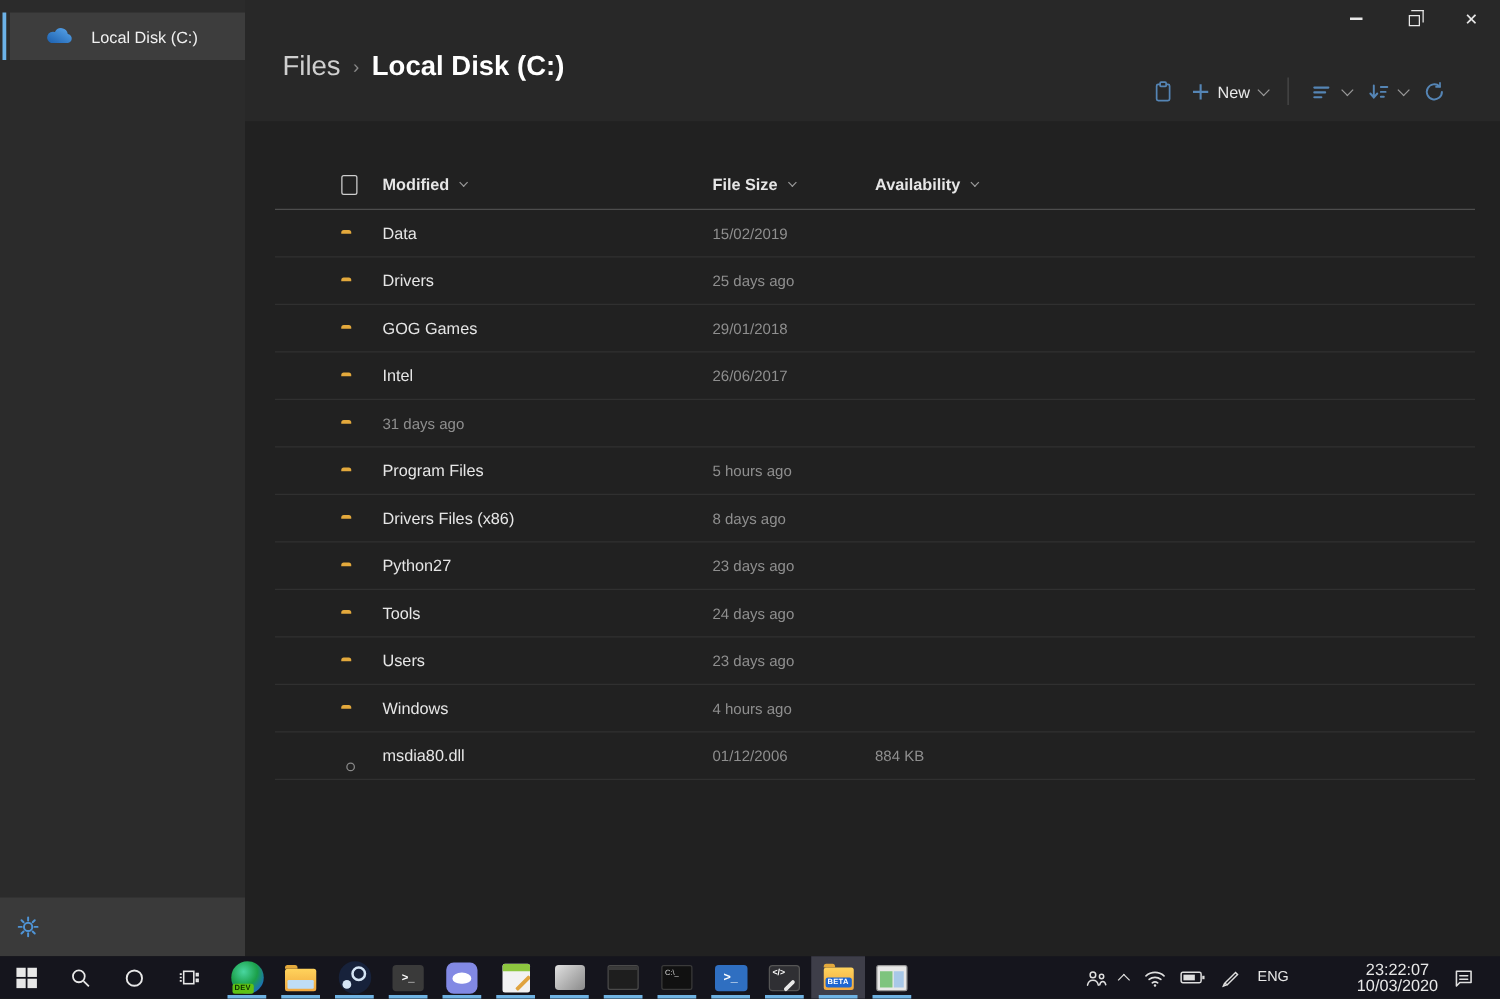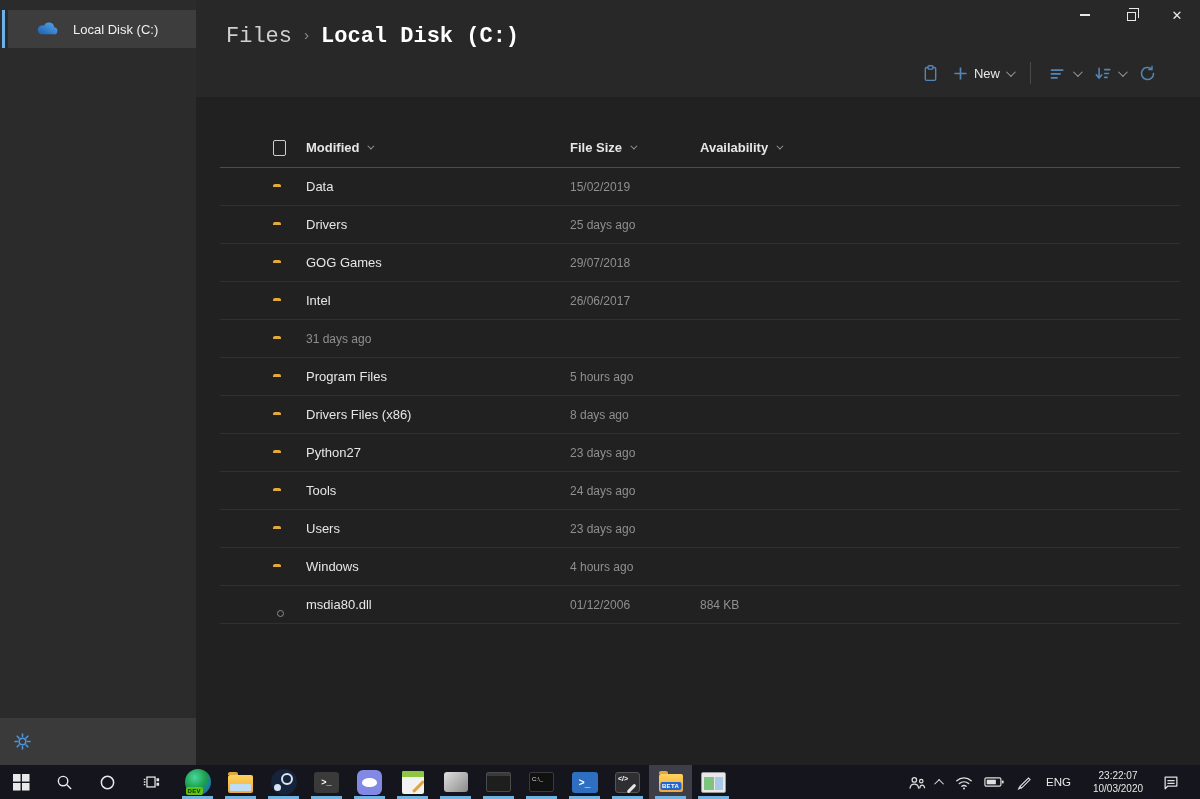--- a/index.html
+++ b/index.html
@@ -12,21 +12,21 @@
   
   .sidebar { position:absolute; left:0; top:0; width:196px; height:765px; background:#2b2b2b; }
   .side-item { position:absolute; left:8px; right:0; top:10px; height:38px; background:#3d3d3d;
     display:flex; align-items:center; gap:14px; padding-left:28px; font-size:13px; color:#f0f0f0; }
   .side-accent { position:absolute; left:2px; top:10px; width:3px; height:38px; background:#6cb2e8; }
   .side-bottom { position:absolute; left:0; right:0; bottom:0; height:47px; background:#3a3a3a;
     display:flex; align-items:center; padding-left:13px; }
   
   .main { position:absolute; left:196px; top:0; width:1004px; height:765px; background:#212121; }
   .main-header { position:absolute; top:0; left:0; right:0; height:97px; background:#282828; }
-  .breadcrumb { position:absolute; left:30px; top:24px; font-size:22px; display:flex; align-items:center; gap:10px;font-family:Liberation Mono, monospace; }
+  .breadcrumb { position:absolute; left:30px; top:40px; font-size:22px; display:flex; align-items:center; gap:10px; }
   .bc-root { color:#cfcfcf; font-weight:400; }
   .bc-sep { color:#8a8a8a; font-size:15px; }
   .bc-current { color:#ffffff; font-weight:700; }
   .win-controls { position:absolute; top:0; right:0; display:flex; }
   .win-btn { width:46px; height:30px; display:flex; align-items:center; justify-content:center; cursor:default; }
   .min-glyph { width:10px; height:1.5px; background:#e8e8e8; }
   .restore-glyph { position:relative; width:9px; height:9px; border:1.2px solid #e8e8e8; margin-top:2px; }
   .restore-glyph::before { content:""; position:absolute; left:1.5px; top:-4.5px; width:9px; height:9px; border:1.2px solid #e8e8e8; border-left:none; border-bottom:none; }
   .close-glyph { font-size:13px; color:#e8e8e8; line-height:1; }
   
@@ -89,21 +89,21 @@
   .icon-dev-tools::after { content:""; position:absolute; right:2px; bottom:2px; width:11px; height:3px; background:#e8e8e8; border-radius:2px; transform:rotate(-45deg); }
   .icon-files-beta { width:24px; height:18px; background:linear-gradient(#ffd35c,#f0a73e); border-radius:2px; position:relative; margin-top:2px; }
   .icon-files-beta::before { content:""; position:absolute; left:0; top:-3px; width:9px; height:3px; background:#e3a93c; border-radius:2px 2px 0 0; }
   .icon-sandbox { width:25px; height:21px; background:#e8e8e8; border:1px solid #9a9a9a; border-radius:2px; position:relative; }
   .icon-sandbox::before { content:""; position:absolute; left:2px; top:4px; width:10px; height:13px; background:#7ec47e; }
   .icon-sandbox::after { content:""; position:absolute; right:2px; top:4px; width:8px; height:13px; background:#a8c8e8; }
   
   .tb-tray { margin-left:auto; display:flex; align-items:center; gap:11px; padding-right:20px; }
   .tray-btn { display:flex; align-items:center; justify-content:center; }
   .tray-lang { font-size:11.5px; color:#e8e8e8; padding:0 3px; }
-  .tray-clock { text-align:center; font-size:10px; line-height:13px; color:#e8e8e8; min-width:66px; }
+  .tray-clock { text-align:center; font-size:13px; line-height:13px; color:#e8e8e8; min-width:66px;margin-left:40px; }
   .chev-up { width:7px; height:7px; border-left:1.5px solid #dfdfdf; border-top:1.5px solid #dfdfdf; transform:rotate(45deg) translateY(2px); }
 </style>
 </head>
 <body>
 
 <div class="sidebar">
   <div class="side-accent"></div>
   <div class="side-item">
     <span style="display:flex;">
       <svg width="23" height="16" viewBox="0 0 24 16">
@@ -225,21 +225,21 @@
     <div><span class="r-icon folder-icon"></span></div>
     <div class="r-name">Drivers</div>
     <div class="r-mod">25 days ago</div>
     <div class="r-size"></div>
     <div class="r-avail"></div>
   </div>
 
   <div class="t-row">
     <div><span class="r-icon folder-icon"></span></div>
     <div class="r-name">GOG Games</div>
-    <div class="r-mod">29/07/2018</div>
+    <div class="r-mod">29/01/2018</div>
     <div class="r-size"></div>
     <div class="r-avail"></div>
   </div>
 
   <div class="t-row">
     <div><span class="r-icon folder-icon"></span></div>
     <div class="r-name">Intel</div>
     <div class="r-mod">26/06/2017</div>
     <div class="r-size"></div>
     <div class="r-avail"></div>

